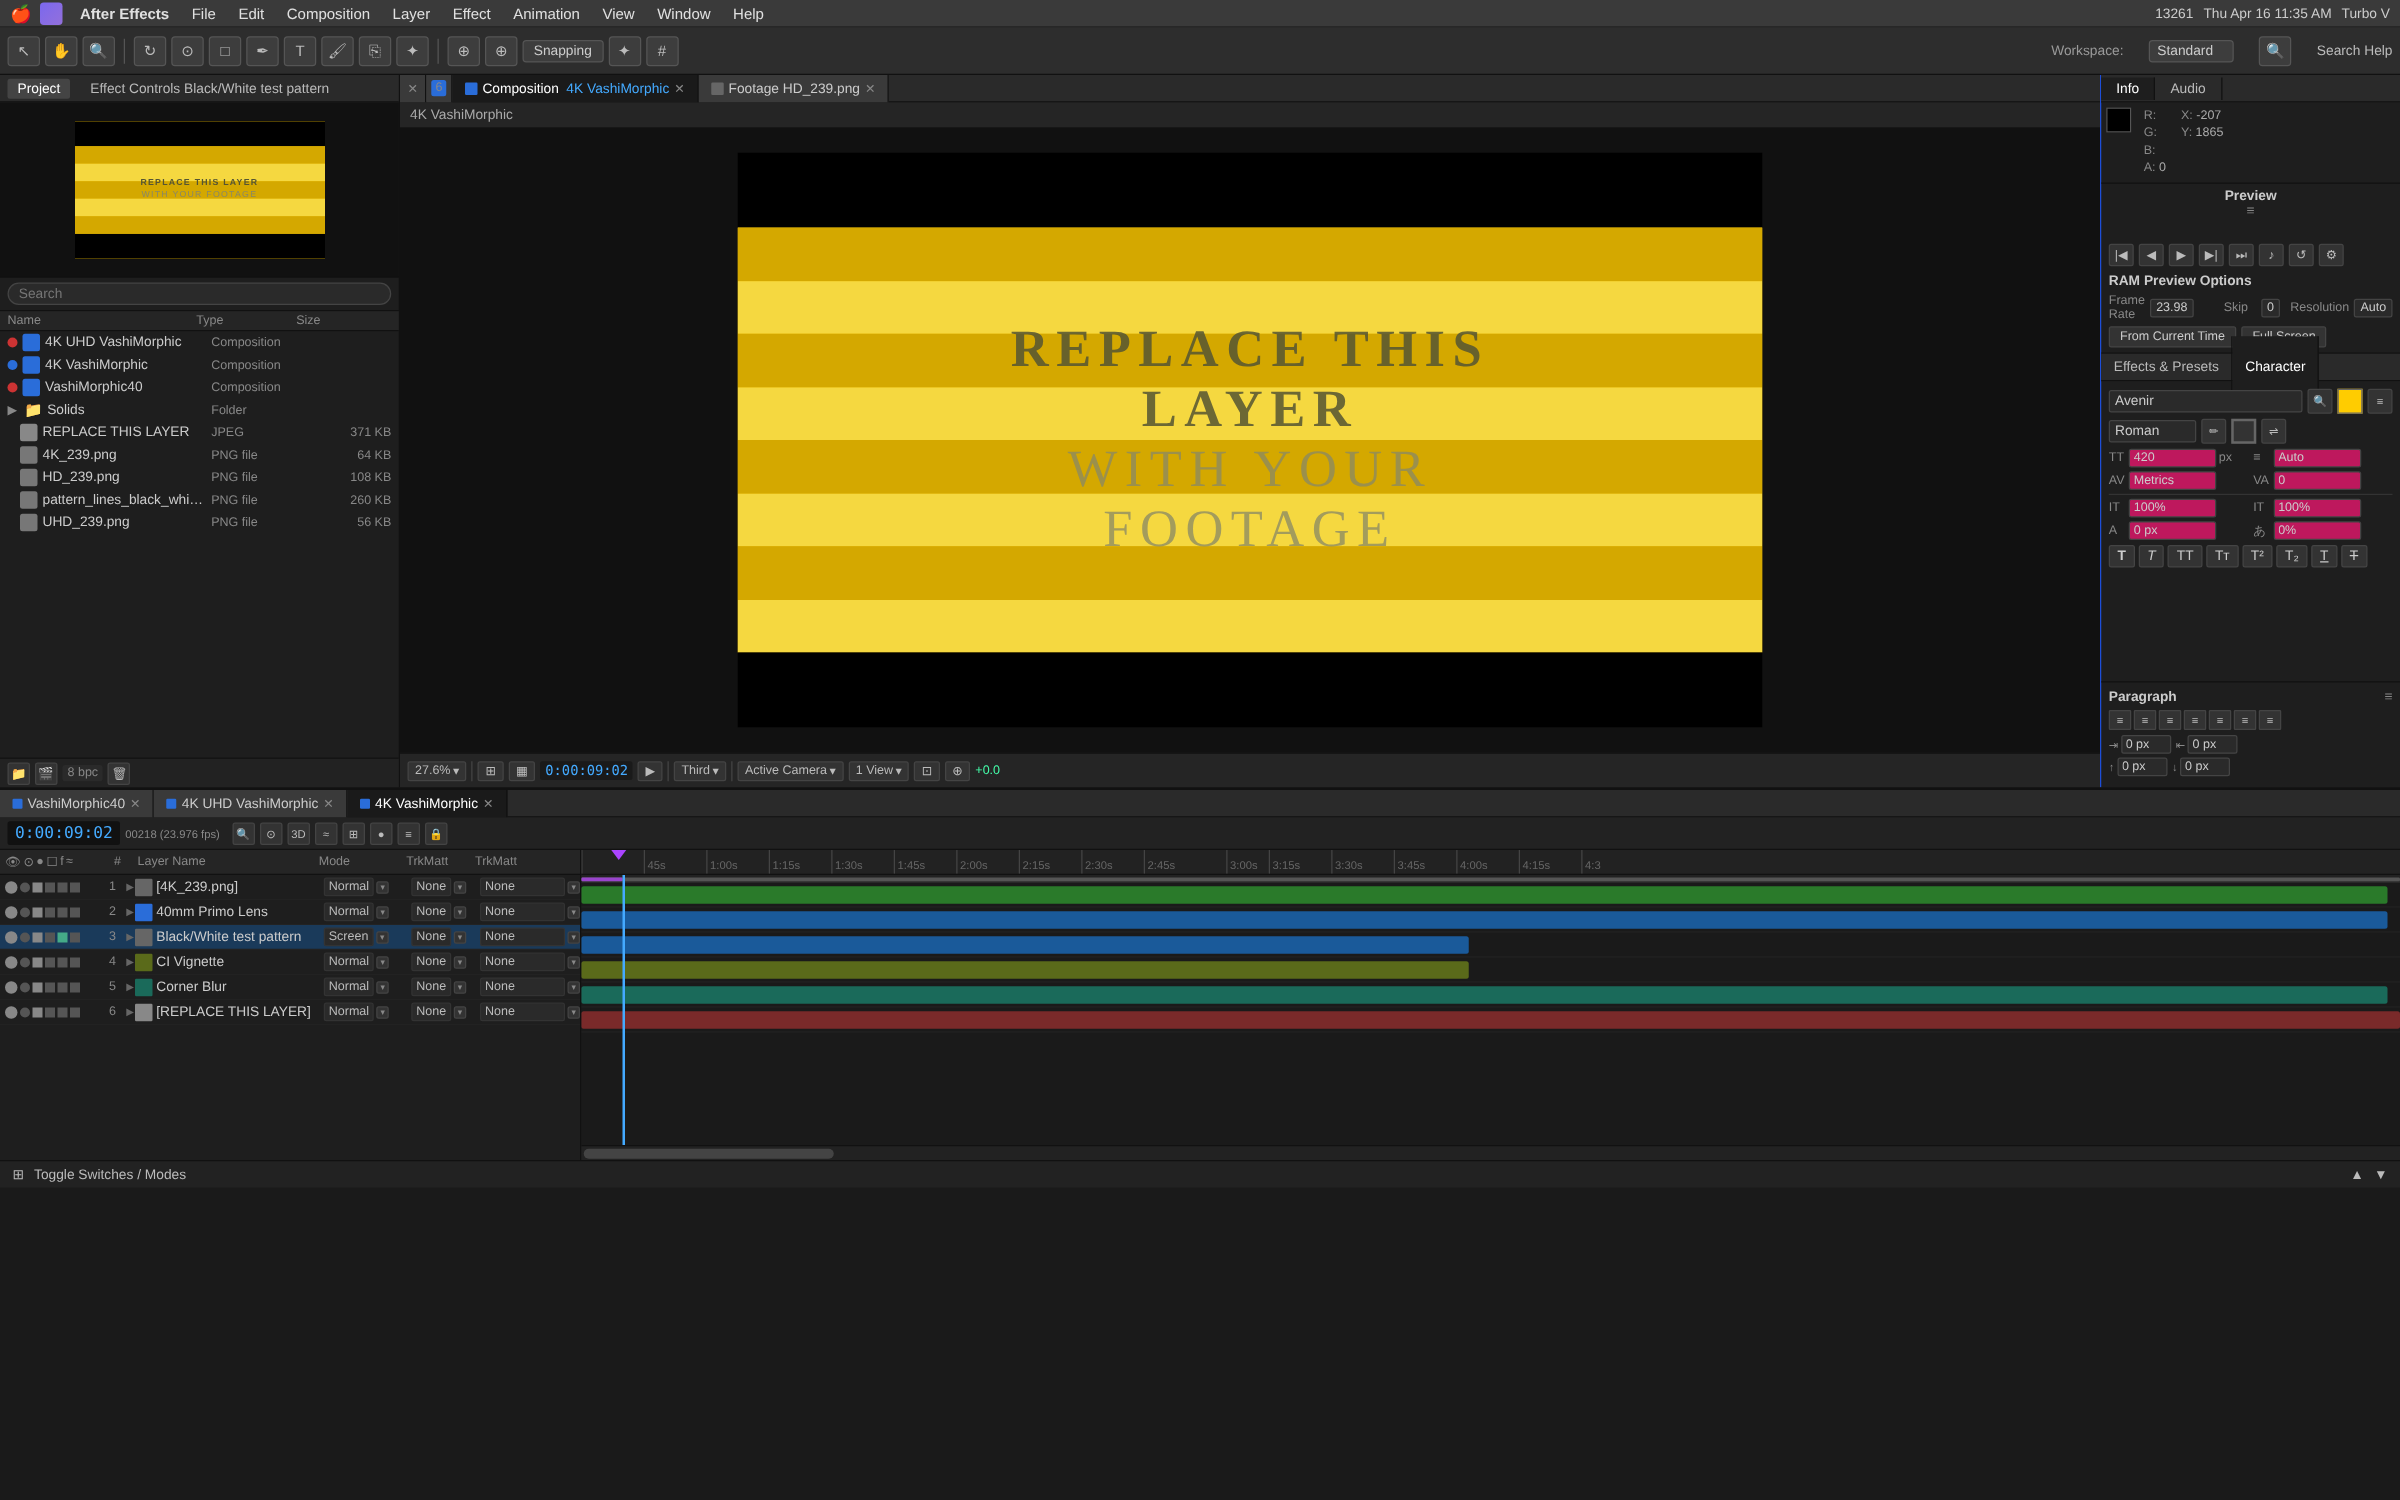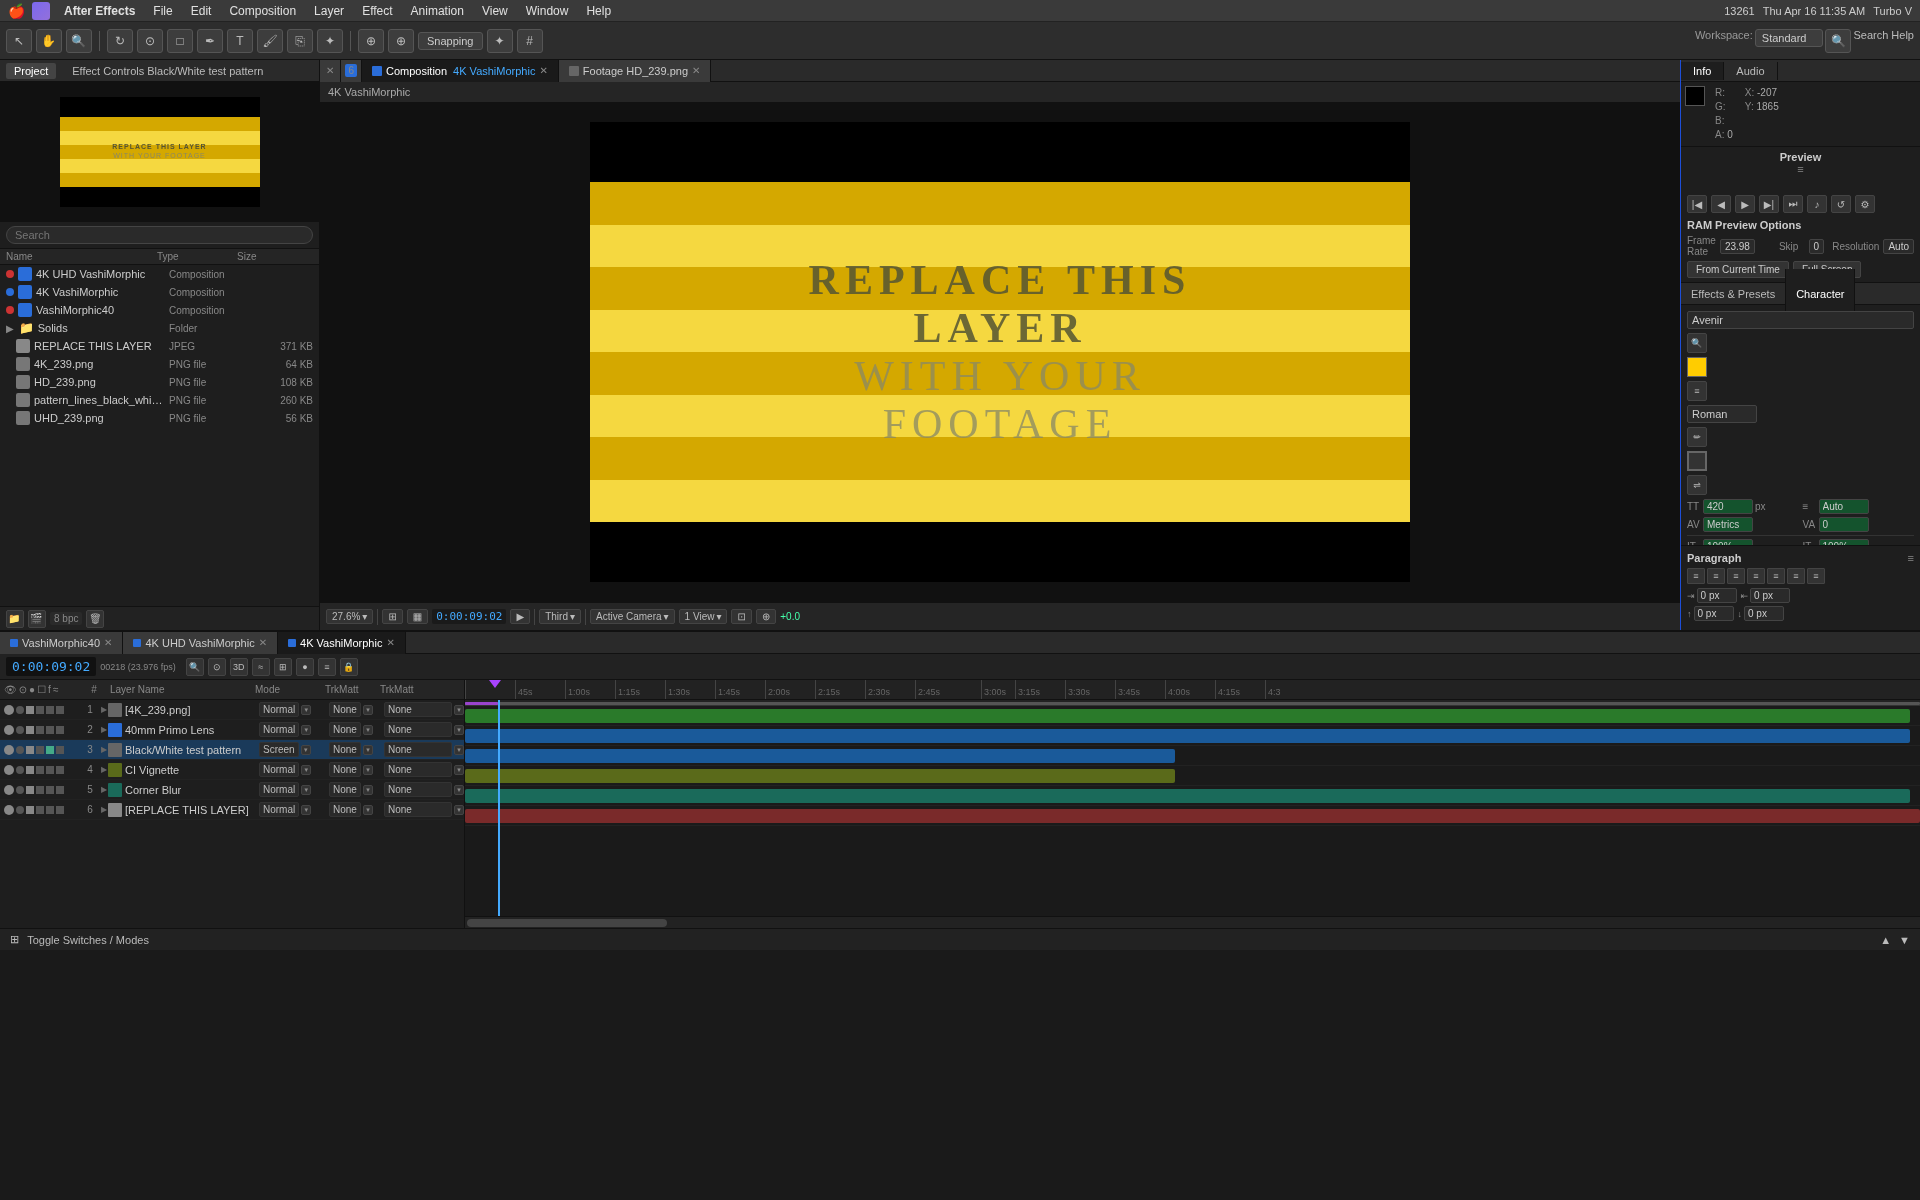--- a/index.html
+++ b/index.html
@@ -87,22 +87,22 @@
       background: #3d3d3d;
       border: 1px solid #555;
       border-radius: 3px;
       padding: 2px 8px;
       font-size: 11px;
       color: #ccc;
     }
     .toolbar-workspace {
       margin-left: auto;
       display: flex;
-      align-items: flex-start;
-      gap: 2px;
+      align-items: center;
+      gap: 20px;
     }
     .workspace-label { font-size: 11px; color: #999; }
     .workspace-select {
       background: #3d3d3d;
       border: 1px solid #555;
       border-radius: 3px;
       padding: 2px 16px 2px 6px;
       font-size: 11px;
       color: #ccc;
     }
@@ -526,23 +526,23 @@
     .ec-tab.active { background: #1e1e1e; color: #fff; }
 
     
     .char-panel {
       padding: 6px;
       flex: 1;
       overflow-y: auto;
     }
     .char-row {
       display: flex;
+      align-items: center;
       gap: 4px;
       margin-bottom: 4px;
-      flex-direction: column;
     }
     .char-font-name {
       flex: 1;
       background: #2a2a2a;
       border: 1px solid #444;
       border-radius: 2px;
       padding: 2px 4px;
       font-size: 11px;
       color: #ccc;
     }
@@ -580,22 +580,22 @@
       margin-bottom: 3px;
     }
     .char-val-group {
       display: flex;
       align-items: center;
       gap: 2px;
       flex: 1;
     }
     .char-val-icon { font-size: 10px; color: #888; width: 14px; }
     .char-val-input {
-      width: 50px;
-      background: #14532d;
+      width: 70px;
+      background: #be185d;
       border: 1px solid #444;
       border-radius: 2px;
       padding: 1px 3px;
       font-size: 10px;
       color: #ccc;
     }
     .char-val-unit { font-size: 10px; color: #888; }
     .char-sep { height: 1px; background: #333; margin: 3px 0; }
     .char-pct-row {
       display: flex;

